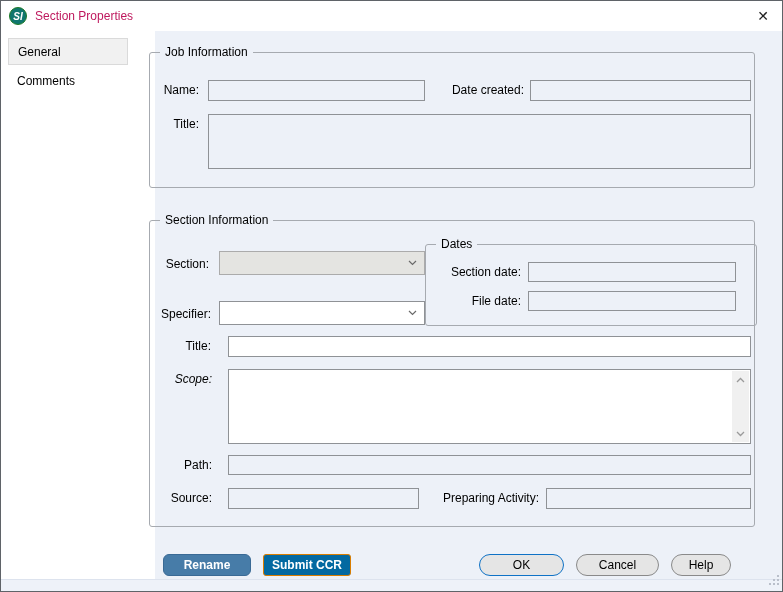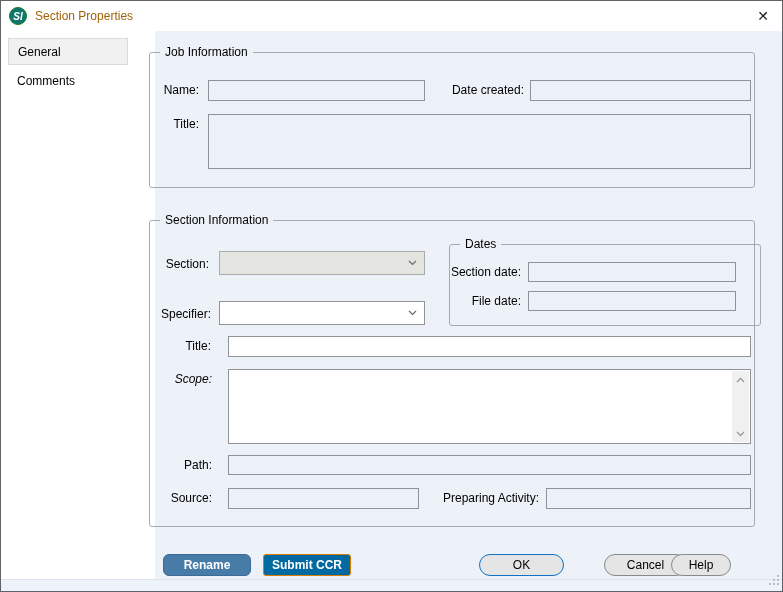--- a/index.html
+++ b/index.html
@@ -2,21 +2,21 @@
 <html><head>
 <meta charset="utf-8">
 <style>
   html,body{margin:0;padding:0;}
   body{width:783px;height:592px;font-family:"Liberation Sans",sans-serif;font-size:12px;background:#fff;}
   .win{position:relative;width:781px;height:590px;border:1px solid #5f6368;background:#edf1f8;overflow:hidden;}
   .titlebar{position:absolute;left:0;top:0;width:100%;height:30px;background:#ffffff;}
   .appicon{position:absolute;left:8px;top:6px;width:18px;height:18px;border-radius:50%;
     background:#0f766e;border:1px solid #1d7a26;box-sizing:border-box;color:#fff;
     font-weight:bold;font-style:italic;font-size:10px;display:flex;align-items:center;justify-content:center;}
-  .wtitle{position:absolute;left:34px;top:8px;color:#a16207;}
+  .wtitle{position:absolute;left:34px;top:8px;color:#be185d;}
   .closebtn{position:absolute;right:6px;top:4px;width:26px;height:22px;display:flex;align-items:center;justify-content:center;font-size:14px;color:#222;cursor:default;}
   .sidebar{position:absolute;left:0;top:30px;width:154px;height:548px;background:#ffffff;}
   .side-item{position:absolute;left:7px;width:120px;height:27px;line-height:27px;padding-left:9px;box-sizing:border-box;color:#000;}
   .side-item.selected{background:#f1f1f1;border:1px solid #dadada;}
   .group{position:absolute;border:1px solid #a6aab0;border-radius:3px;}
   .group-label{position:absolute;top:-8px;left:10px;background:#edf1f8;padding:0 5px;color:#000;white-space:nowrap;}
   .lbl{position:absolute;text-align:right;color:#000;white-space:nowrap;}
   .field{position:absolute;box-sizing:border-box;border:1px solid #8f9296;background:#edf1f8;
     font-family:"Liberation Sans",sans-serif;font-size:12px;padding:0 4px;color:#000;outline:none;}
   .field.white{background:#ffffff;}
@@ -73,21 +73,21 @@
 
   <div class="lbl" style="left:108px;top:256px;width:100px;">Section:</div>
   <div class="combo disabled" style="left:218px;top:250px;width:206px;height:24px;">
     <span class="chev">
       <svg width="9" height="6" viewBox="0 0 9 6">
           <polyline points="1,1 4.5,4.5 8,1" fill="none" stroke="#6a6a6a" stroke-width="1.2"></polyline>
         </svg>
     </span>
   </div>
 
-  <div class="group" style="left:448px;top:243px;width:310px;height:80px;">
+  <div class="group" style="left:424px;top:243px;width:310px;height:80px;padding-left:20px;">
     <span class="group-label">Dates</span>
   </div>
   <div class="lbl" style="left:420px;top:264px;width:100px;">Section date:</div>
   <input class="field" style="left: 527px; top: 261px; width: 208px; height: 20px;" value="">
   <div class="lbl" style="left:420px;top:293px;width:100px;">File date:</div>
   <input class="field" style="left: 527px; top: 290px; width: 208px; height: 20px;" value="">
 
   <div class="lbl" style="left:110px;top:306px;width:100px;">Specifier:</div>
   <div class="combo" style="left:218px;top:300px;width:206px;height:24px;">
     <span class="chev">
@@ -120,21 +120,21 @@
   <input class="field" style="left: 227px; top: 454px; width: 523px; height: 20px;" value="">
 
   <div class="lbl" style="left:111px;top:490px;width:100px;">Source:</div>
   <input class="field" style="left: 227px; top: 487px; width: 191px; height: 21px;" value="">
   <div class="lbl" style="left:408px;top:490px;width:130px;">Preparing Activity:</div>
   <input class="field" style="left: 545px; top: 487px; width: 205px; height: 21px;" value="">
 
   <div class="btn btn-rename" style="left:162px;top:553px;width:88px;">Rename</div>
   <div class="btn btn-submit" style="left:262px;top:553px;width:88px;">Submit CCR</div>
   <div class="btn btn-std btn-ok" style="left:478px;top:553px;width:85px;">OK</div>
-  <div class="btn btn-std" style="left:575px;top:553px;width:83px;margin-left:28px;">Cancel</div>
+  <div class="btn btn-std" style="left:575px;top:553px;width:83px;">Cancel</div>
   <div class="btn btn-std" style="left:670px;top:553px;width:60px;">Help</div>
 
   <div class="bottom-strip"></div>
   <div class="grip">
     <svg width="13" height="13" viewBox="0 0 13 13">
       <g fill="#b9bfca">
         <rect x="10" y="10" width="2" height="2"></rect>
           <rect x="10" y="6" width="2" height="2"></rect>
           <rect x="10" y="2" width="2" height="2"></rect>
         <rect x="6" y="10" width="2" height="2"></rect>

